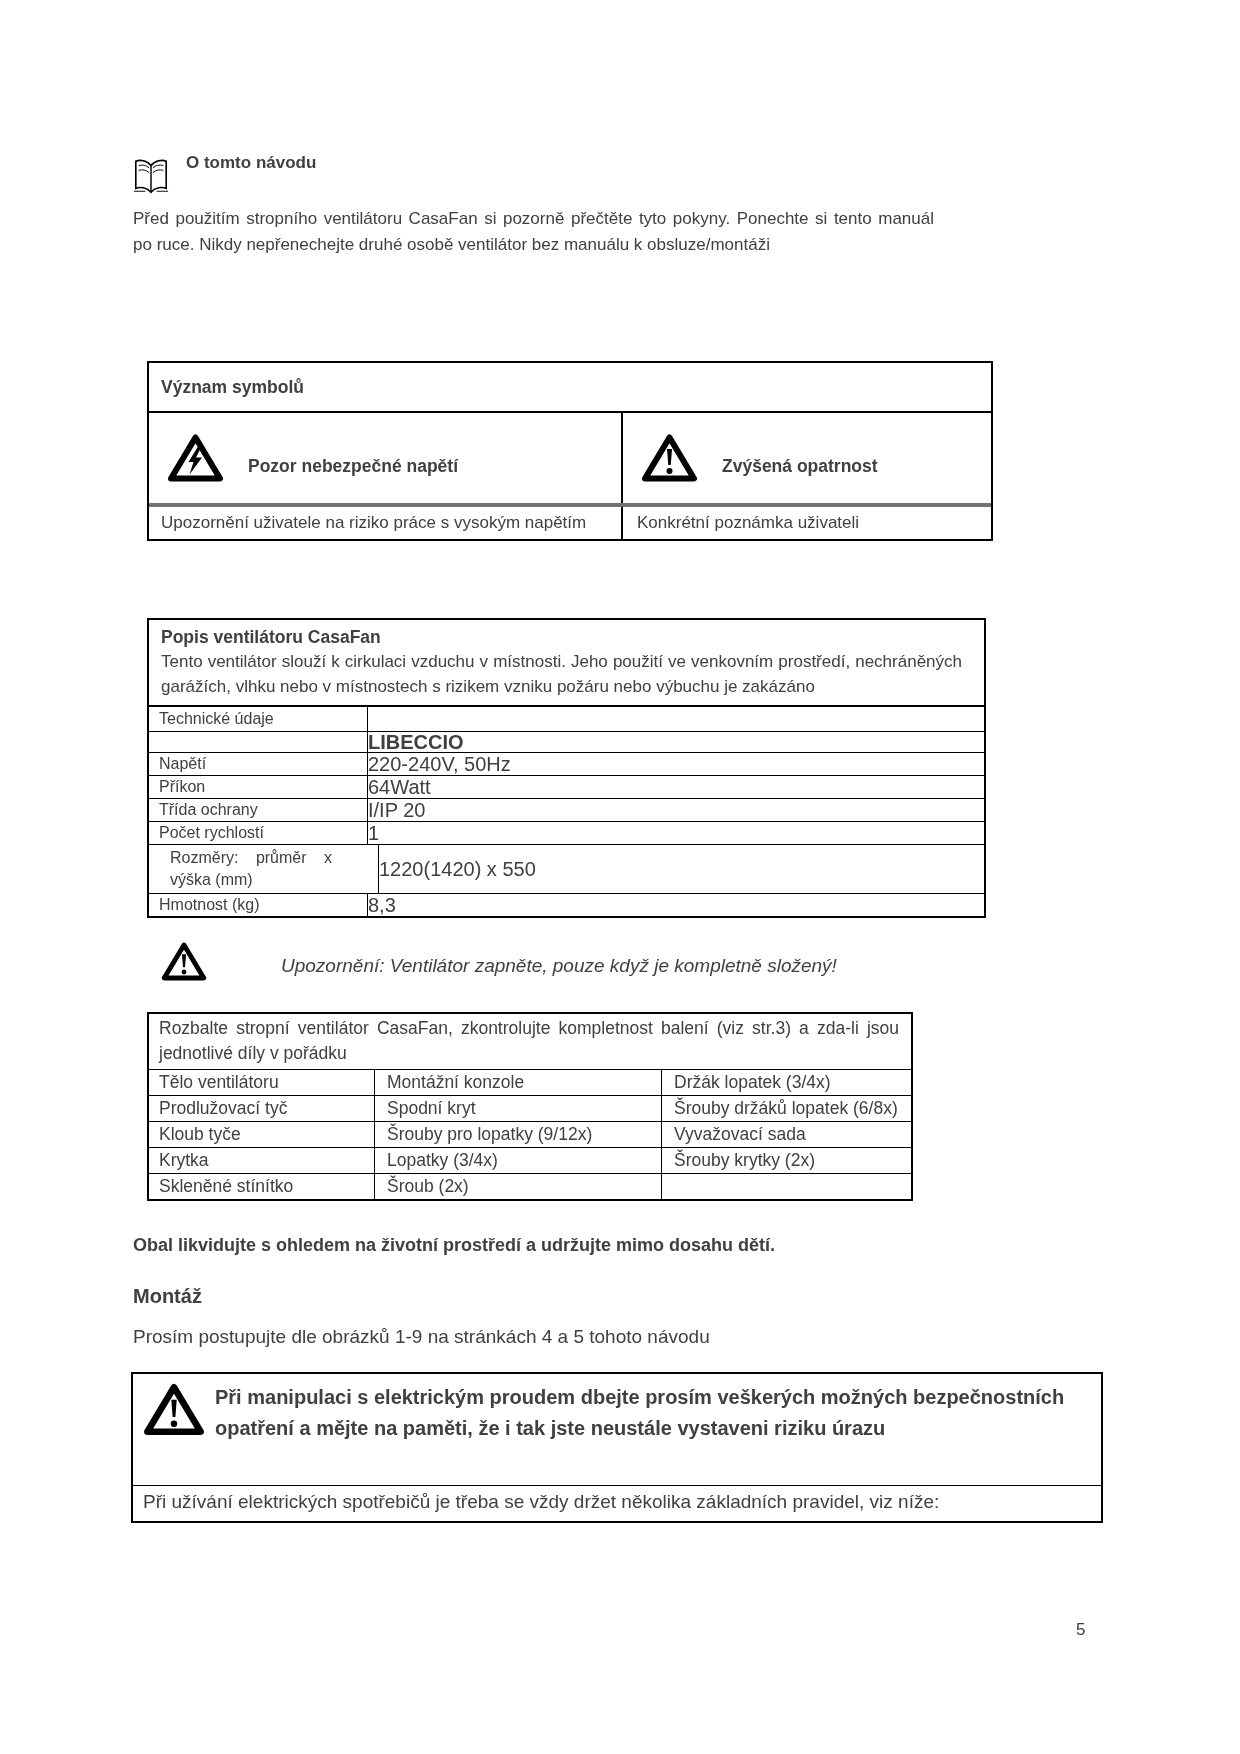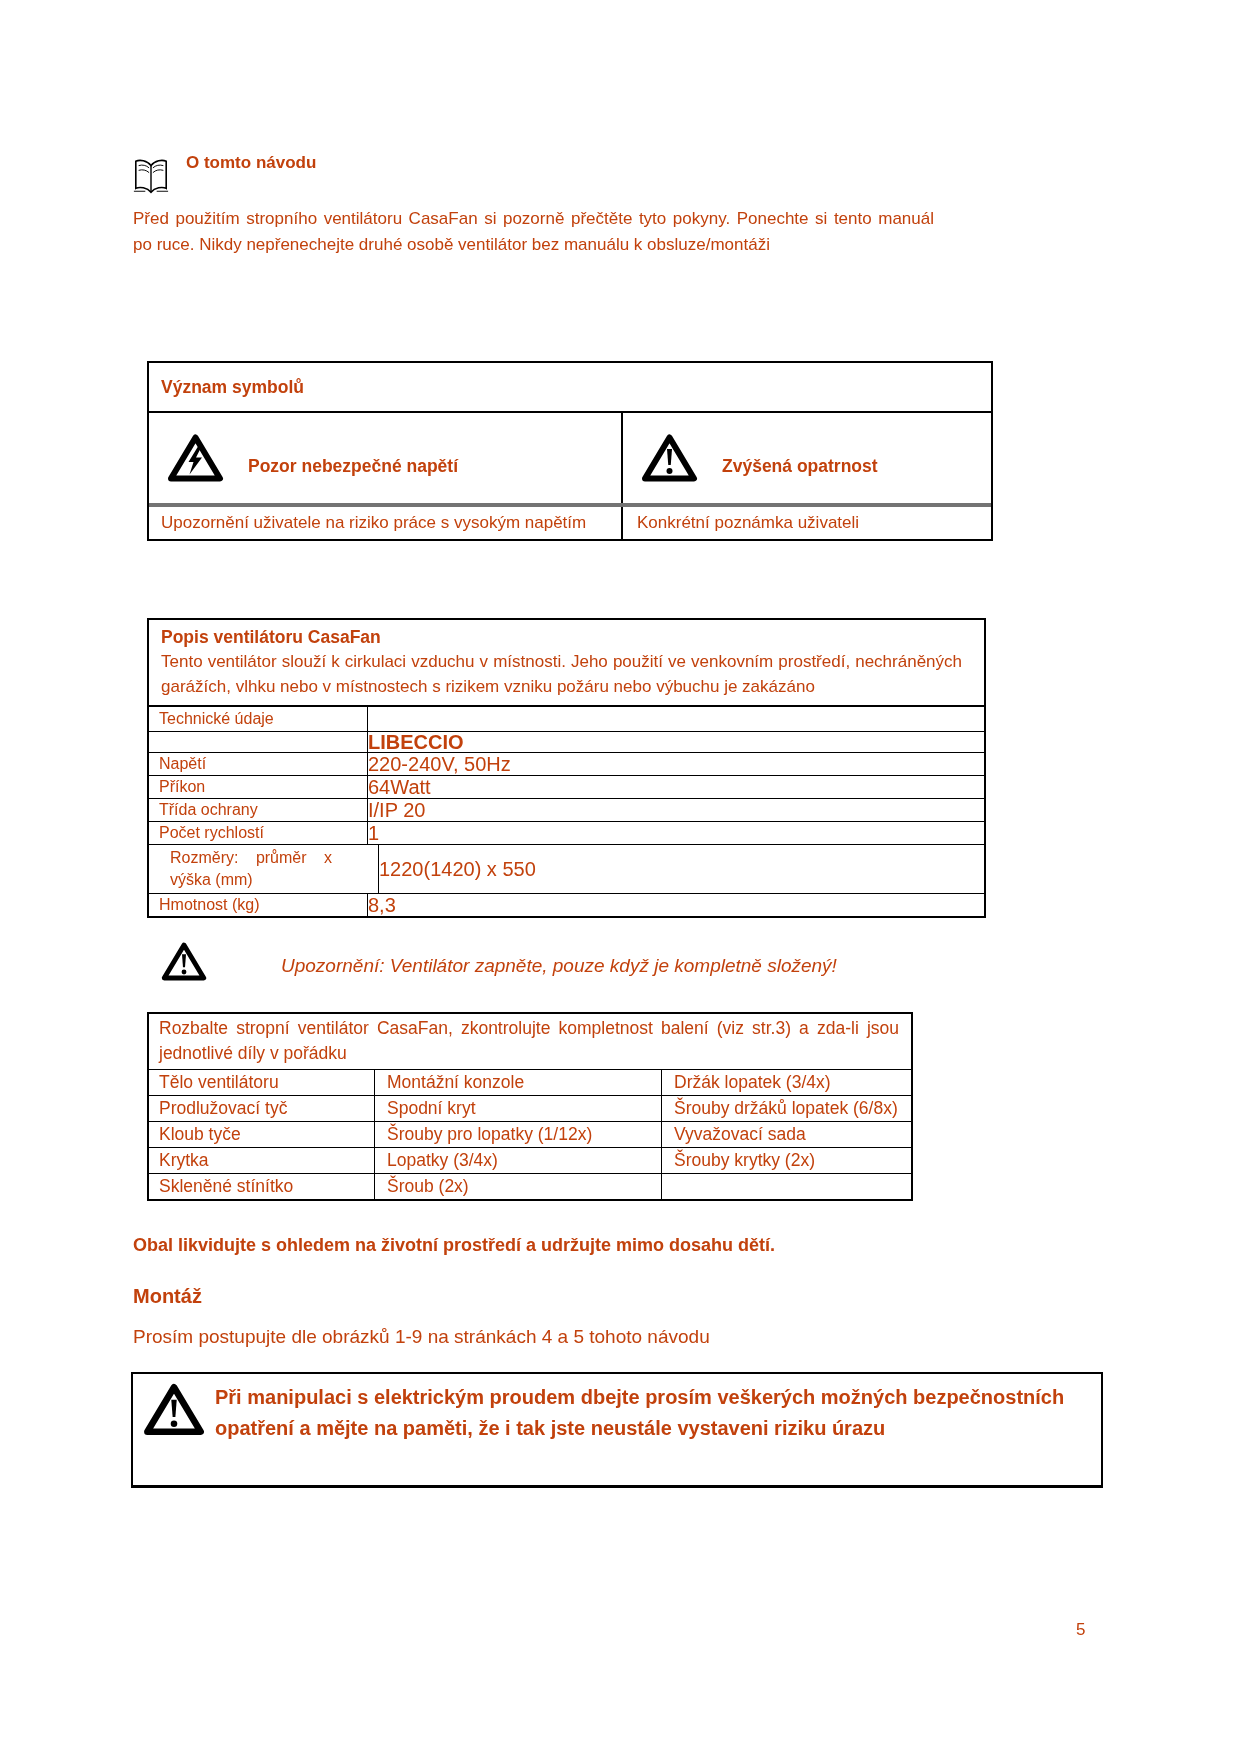--- a/index.html
+++ b/index.html
@@ -1,17 +1,17 @@
 <!DOCTYPE html>
 <html><head>
 <meta charset="utf-8">
 <style>
   html,body{margin:0;padding:0;background:#fff;}
   .page{
-    position:relative;width:1240px;height:1754px;background:#ffffff;color:#c2410c;
+    position:relative;width:1240px;height:1754px;background:#ffffff;color:#404040;
     font-family:"Liberation Sans","DejaVu Sans",sans-serif;overflow:hidden;
   }
   .abs{position:absolute;}
 
   
   .about-heading{left:186px;top:153px;font-size:17px;font-weight:bold;}
   .intro-par{left:133px;top:206px;width:801px;font-size:17px;line-height:26px;text-align:justify;}
 
   
   .t1{left:147px;top:361px;width:846px;border:2px solid #000;box-sizing:border-box;background:#fff;}
@@ -175,21 +175,21 @@
       <div class="t3-cell c2">Montážní konzole</div>
       <div class="t3-cell c3">Držák lopatek (3/4x)</div>
     </div>
     <div class="t3-row">
       <div class="t3-cell c1">Prodlužovací tyč</div>
       <div class="t3-cell c2">Spodní kryt</div>
       <div class="t3-cell c3">Šrouby držáků lopatek (6/8x)</div>
     </div>
     <div class="t3-row">
       <div class="t3-cell c1">Kloub tyče</div>
-      <div class="t3-cell c2">Šrouby pro lopatky (1/12x)</div>
+      <div class="t3-cell c2">Šrouby pro lopatky (9/12x)</div>
       <div class="t3-cell c3">Vyvažovací sada</div>
     </div>
     <div class="t3-row">
       <div class="t3-cell c1">Krytka</div>
       <div class="t3-cell c2">Lopatky (3/4x)</div>
       <div class="t3-cell c3">Šrouby krytky (2x)</div>
     </div>
     <div class="t3-row">
       <div class="t3-cell c1">Skleněné stínítko</div>
       <div class="t3-cell c2">Šroub (2x)</div>
@@ -206,17 +206,18 @@
     <div class="warnbox-bold">
       <span class="tri">
         <svg width="62" height="55" viewBox="0 0 114 100">
           <path d="M57 9 L106 91 L8 91 Z" fill="#fff" stroke="#000" stroke-width="12" stroke-linejoin="round"></path>
           <path d="M52 32 L62 32 L59.5 64 L54.5 64 Z" fill="#000"></path>
           <circle cx="57" cy="76" r="6" fill="#000"></circle>
         </svg>
       </span>
       <span>Při manipulaci s elektrickým proudem dbejte prosím veškerých možných bezpečnostních opatření a mějte na paměti, že i tak jste neustále vystaveni riziku úrazu</span>
     </div>
+    <div class="warnbox-text">Při užívání elektrických spotřebičů je třeba se vždy držet několika základních pravidel, viz níže:</div>
   </div>
 
   <div class="abs pagenum">5</div>
 
 </div>
 
 </body></html>

